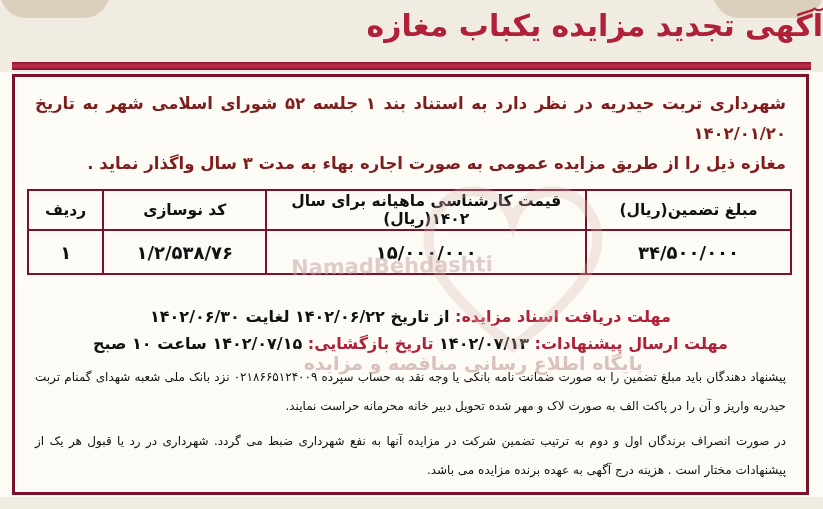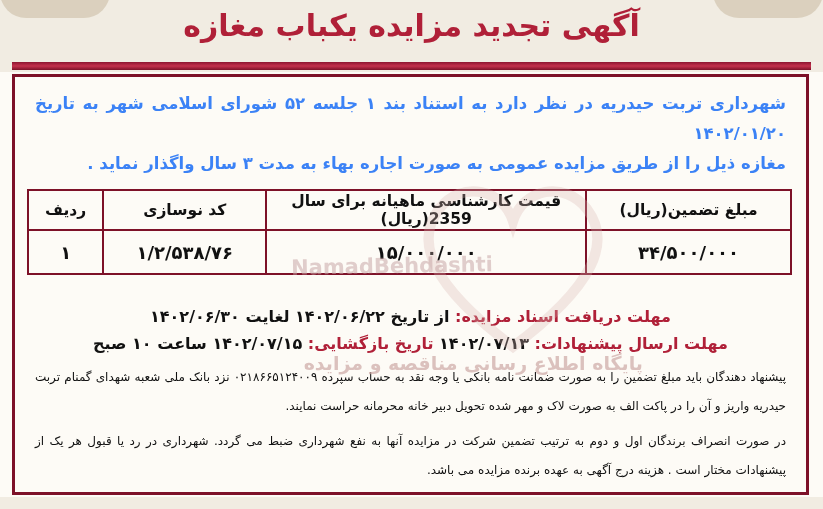--- a/index.html
+++ b/index.html
@@ -25,21 +25,21 @@
     left: 0;
     width: 823px;
     height: 72px;
     background: #f1ece2;
   }
   .header-title {
     position: absolute;
     top: 8px;
     left: 0;
     width: 823px;
-    text-align: center;
+    text-align: right;
     font-size: 30px;
     font-weight: bold;
     color: #b02038;
     letter-spacing: 0px;
     direction: rtl;
   }
   .header-rule {
     position: absolute;
     top: 62px;
     left: 12px;
@@ -77,21 +77,21 @@
     box-sizing: border-box;
   }
 
   
   .intro {
     direction: rtl;
     text-align: justify;
     text-align-last: right;
     font-size: 16.5px;
     font-weight: bold;
-    color: #3b82f6;
+    color: #7f1d1d;
     line-height: 30px;
     padding: 2px 6px 0 6px;
   }
   .intro .ln2 {
     display: block;
     text-align: center;
   }
 
   
   table.bid-table {
@@ -219,21 +219,21 @@
 
       <div class="intro">
         <span>شهرداری تربت حیدریه در نظر دارد به استناد بند ۱ جلسه ۵۲ شورای اسلامی شهر به تاریخ ۱۴۰۲/۰۱/۲۰</span>
         <span class="ln2">مغازه ذیل را از طریق مزایده عمومی به صورت اجاره بهاء به مدت ۳ سال واگذار نماید .</span>
       </div>
 
       <table class="bid-table">
         <thead>
           <tr>
             <th class="col-guar">مبلغ تضمین(ریال)</th>
-            <th class="col-exp">قیمت کارشناسی ماهیانه برای سال 2359(ریال)</th>
+            <th class="col-exp">قیمت کارشناسی ماهیانه برای سال ۱۴۰۲(ریال)</th>
             <th class="col-code">کد نوسازی</th>
             <th class="col-row">ردیف</th>
           </tr>
         </thead>
         <tbody>
           <tr>
             <td>۳۴/۵۰۰/۰۰۰</td>
             <td>۱۵/۰۰۰/۰۰۰</td>
             <td>۱/۲/۵۳۸/۷۶</td>
             <td>۱</td>

